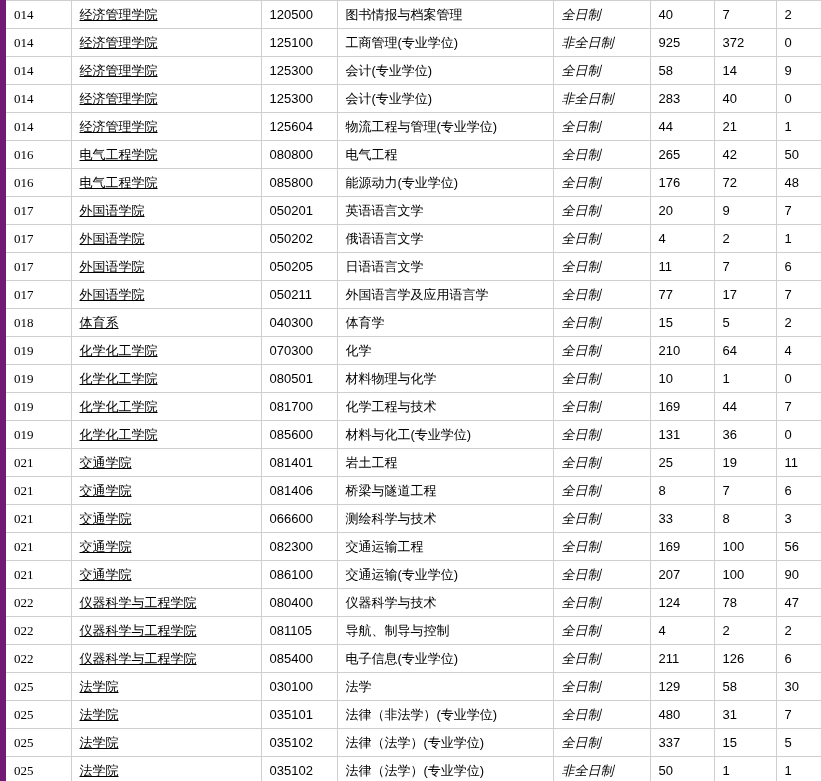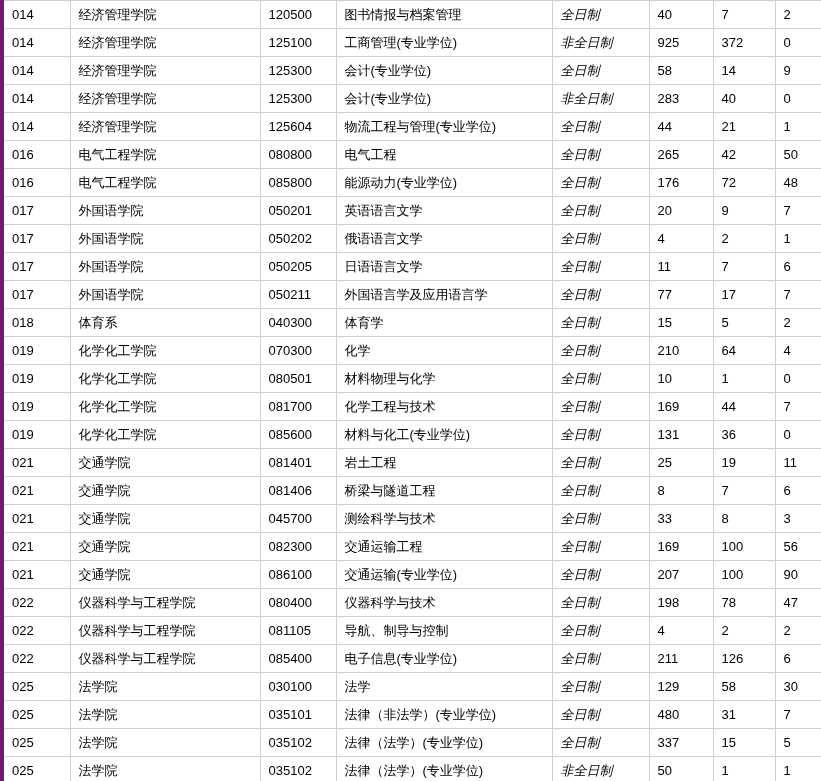--- a/index.html
+++ b/index.html
@@ -25,36 +25,37 @@
     border-top: none;
     border-left: none;
     padding: 0 8px;
     height: 27px;
     line-height: 27px;
     white-space: nowrap;
     overflow: hidden;
     vertical-align: middle;
   }
   table.data-table tr td:first-child {
-    border-left: 4px solid #701a75;
+    border-left: 6px solid #701a75;
+    font-family: Liberation Serif, serif;
   }
   table.data-table tr:first-child td {
     border-top: 1px solid #cfcfcf;
   }
   
   col.c0 { width: 68px; }
   col.c1 { width: 190px; }
   col.c2 { width: 76px; }
   col.c3 { width: 216px; }
   col.c4 { width: 97px; }
   col.c5 { width: 64px; }
   col.c6 { width: 62px; }
   col.c7 { width: 48px; }
   .cell-code { padding-left: 10px; }
-  .cell-college { padding-left: 10px; }
+  .cell-college { padding-left: 10px; text-decoration: underline; }
   .cell-major-code { padding-left: 10px; margin-left: 16px; }
   .cell-major { padding-left: 10px; }
   .cell-type { padding-left: 10px; font-style: italic; }
   .cell-num { padding-left: 10px; }
 </style>
 </head>
 <body>
 
 <table class="data-table">
   <colgroup>
@@ -244,21 +245,21 @@
         <td class="cell-major-code">081406</td>
         <td class="cell-major">桥梁与隧道工程</td>
         <td class="cell-type">全日制</td>
         <td class="cell-num">8</td>
         <td class="cell-num">7</td>
         <td class="cell-num">6</td>
       </tr>
       <tr>
         <td class="cell-code">021</td>
         <td class="cell-college">交通学院</td>
-        <td class="cell-major-code">045700</td>
+        <td class="cell-major-code">066600</td>
         <td class="cell-major">测绘科学与技术</td>
         <td class="cell-type">全日制</td>
         <td class="cell-num">33</td>
         <td class="cell-num">8</td>
         <td class="cell-num">3</td>
       </tr>
       <tr>
         <td class="cell-code">021</td>
         <td class="cell-college">交通学院</td>
         <td class="cell-major-code">082300</td>
@@ -277,21 +278,21 @@
         <td class="cell-num">207</td>
         <td class="cell-num">100</td>
         <td class="cell-num">90</td>
       </tr>
       <tr>
         <td class="cell-code">022</td>
         <td class="cell-college">仪器科学与工程学院</td>
         <td class="cell-major-code">080400</td>
         <td class="cell-major">仪器科学与技术</td>
         <td class="cell-type">全日制</td>
-        <td class="cell-num">198</td>
+        <td class="cell-num">124</td>
         <td class="cell-num">78</td>
         <td class="cell-num">47</td>
       </tr>
       <tr>
         <td class="cell-code">022</td>
         <td class="cell-college">仪器科学与工程学院</td>
         <td class="cell-major-code">081105</td>
         <td class="cell-major">导航、制导与控制</td>
         <td class="cell-type">全日制</td>
         <td class="cell-num">4</td>

